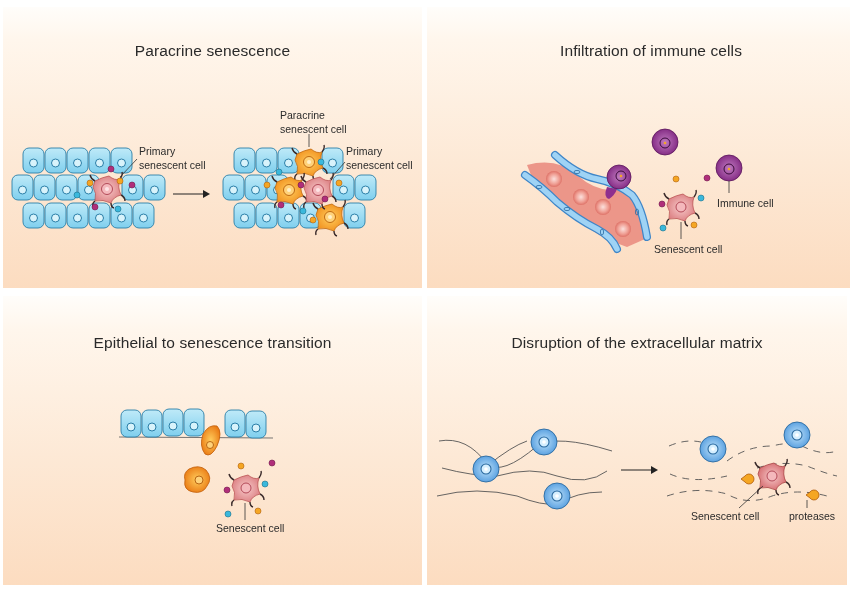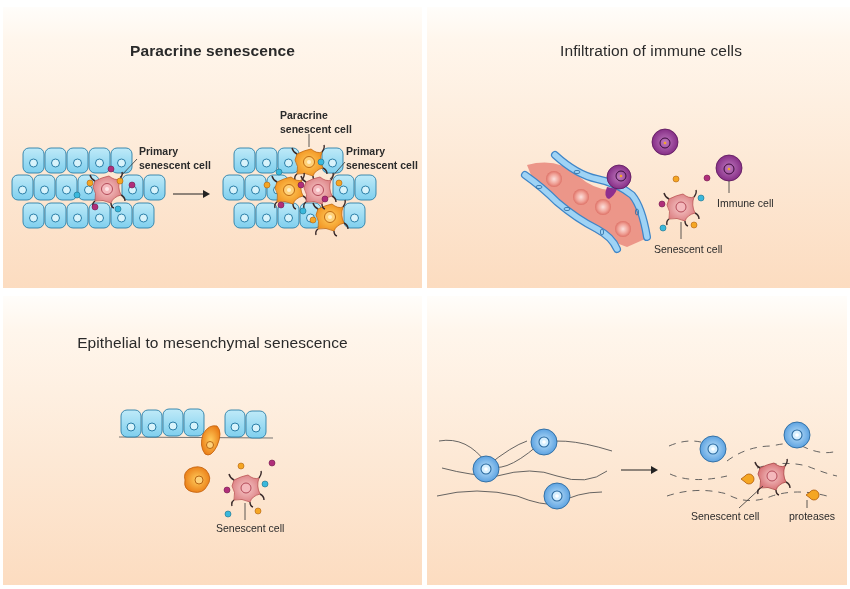--- a/index.html
+++ b/index.html
@@ -1,18 +1,18 @@
 <!DOCTYPE html>
 <html><head>
 <meta charset="utf-8">
 <style>
   html, body { margin:0; padding:0; background:#ffffff; }
   body { width:850px; height:589px; position:relative; overflow:hidden; font-family:"Liberation Sans", "DejaVu Sans", sans-serif; }
   .panel { position:absolute; background:linear-gradient(to bottom, #fffdfa 0%, #fff6ec 12%, #fde9d6 55%, #fcdcc0 100%); }
-  #p1 { left:3px; top:7px; width:419px; height:281px;font-weight:bold; }
+  #p1 { left:3px; top:7px; width:419px; height:281px; }
   #p2 { left:427px; top:7px; width:420px; height:281px;padding-left:28px; }
   #p3 { left:3px; top:296px; width:419px; height:289px; }
   #p4 { left:427px; top:296px; width:420px; height:289px; }
   .ptitle { position:absolute; left:0; right:0; top:35px; text-align:center; font-size:15.5px; color:#2a2a2a; letter-spacing:0.1px; }
   #p3 .ptitle, #p4 .ptitle { top:38px; }
   .panel svg { position:absolute; left:0; top:0; }
   .lbl { font-family:"Liberation Sans", sans-serif; font-size:10.5px; fill:#2b2b2b; }
 </style>
 </head>
 <body>
@@ -208,21 +208,21 @@
       <circle cx="235" cy="197" r="3" fill="#b02e7a" stroke="#701a4a" stroke-width="0.6"></circle>
       <circle cx="274" cy="191" r="3" fill="#3ab8dc" stroke="#1a6f8a" stroke-width="0.6"></circle>
       <circle cx="236" cy="221" r="3" fill="#3ab8dc" stroke="#1a6f8a" stroke-width="0.6"></circle>
     </g>
     <line x1="254" y1="215" x2="254" y2="232" stroke="#333" stroke-width="0.8"></line>
     <text class="lbl" x="227" y="246">Senescent cell</text>
   </svg>
 </div>
 
 <div class="panel" id="p3">
-  <div class="ptitle">Epithelial to mesenchymal senescence</div>
+  <div class="ptitle">Epithelial to senescence transition</div>
   <svg width="419" height="289" viewBox="0 0 419 289">
     <defs>
       <linearGradient id="epi3" x1="0" y1="0" x2="0" y2="1">
         <stop offset="0" stop-color="#bfeaf8"></stop>
           <stop offset="1" stop-color="#7fcfee"></stop>
       </linearGradient>
       <radialGradient id="mes" cx="0.5" cy="0.5" r="0.6">
         <stop offset="0" stop-color="#ffcc5c"></stop>
           <stop offset="1" stop-color="#e8740e"></stop>
       </radialGradient>
@@ -264,20 +264,21 @@
       <circle cx="224" cy="194" r="3" fill="#b02e7a" stroke="#701a4a" stroke-width="0.6"></circle>
       <circle cx="262" cy="188" r="3" fill="#3ab8dc" stroke="#1a6f8a" stroke-width="0.6"></circle>
       <circle cx="225" cy="218" r="3" fill="#3ab8dc" stroke="#1a6f8a" stroke-width="0.6"></circle>
     </g>
     <line x1="242" y1="207" x2="242" y2="224" stroke="#333" stroke-width="0.8"></line>
     <text class="lbl" x="213" y="236">Senescent cell</text>
   </svg>
 </div>
 
 <div class="panel" id="p4">
+  <div class="ptitle">Disruption of the extracellular matrix</div>
   <svg width="420" height="289" viewBox="0 0 420 289">
     <defs>
       <radialGradient id="fib" cx="0.5" cy="0.5" r="0.6">
         <stop offset="0" stop-color="#bfe2fa"></stop>
           <stop offset="1" stop-color="#4a96dc"></stop>
       </radialGradient>
       <radialGradient id="sen4" cx="0.5" cy="0.5" r="0.6">
         <stop offset="0" stop-color="#f7c9c9"></stop>
           <stop offset="1" stop-color="#d26468"></stop>
       </radialGradient>

